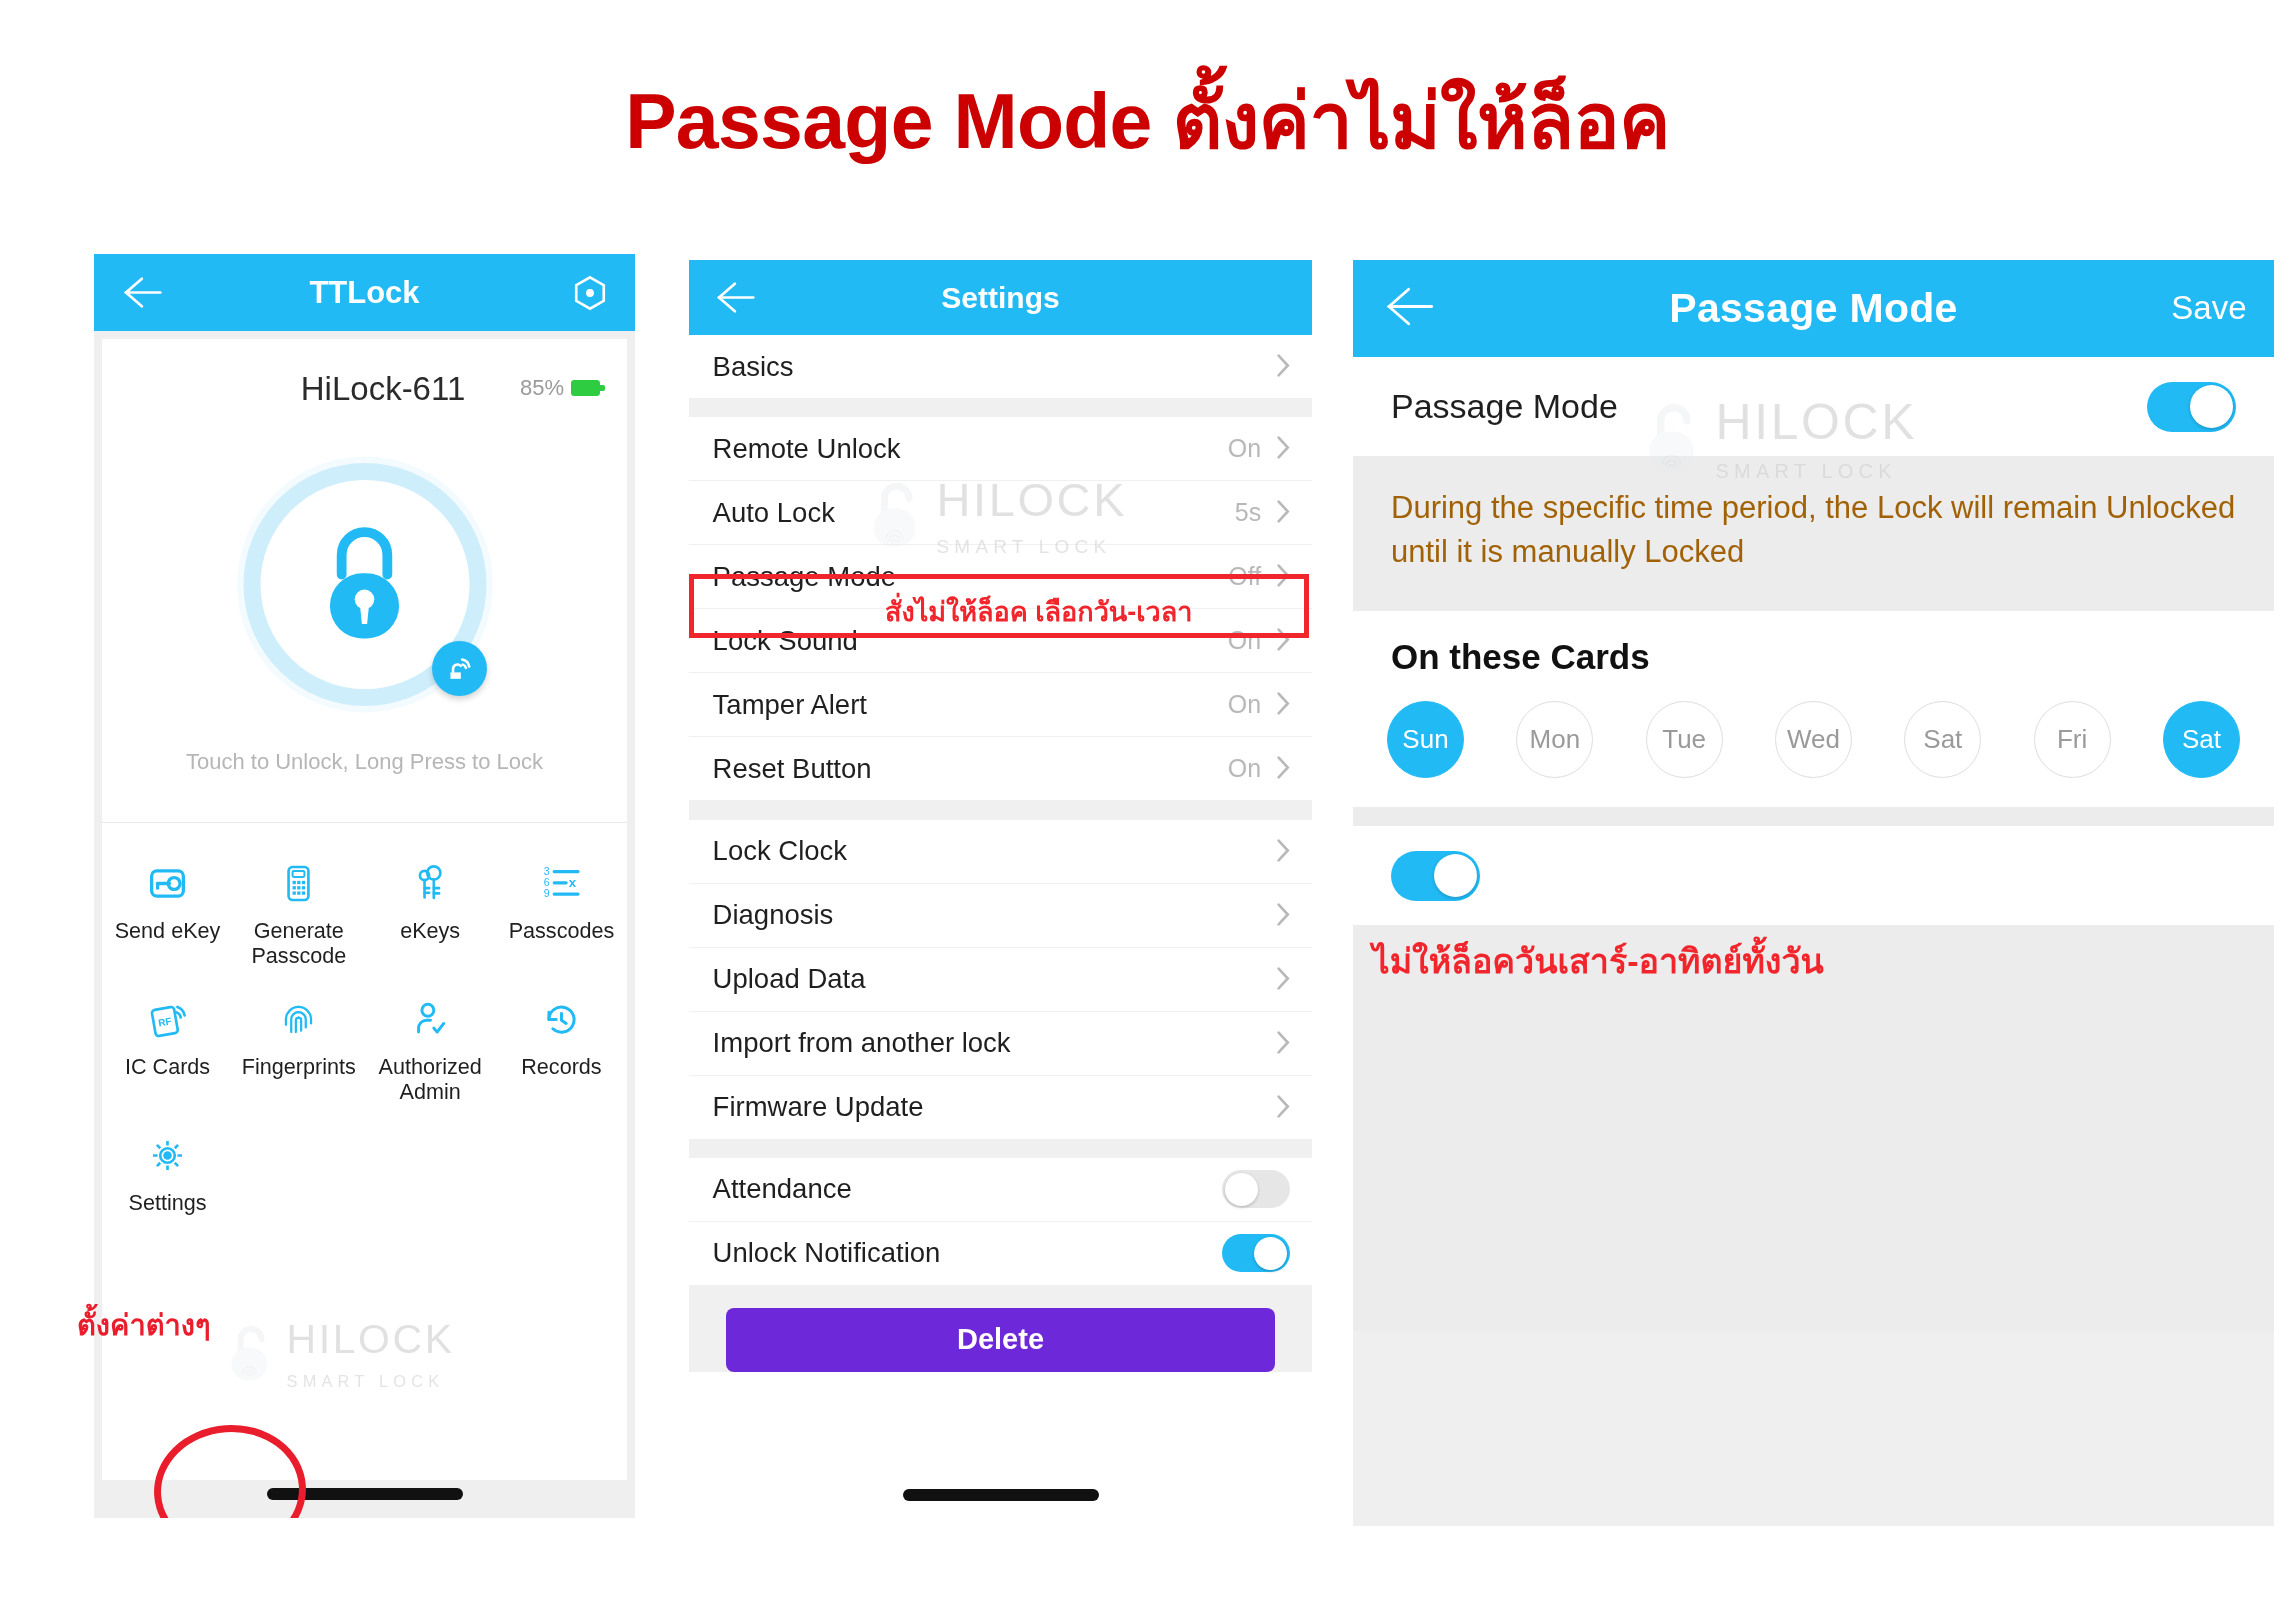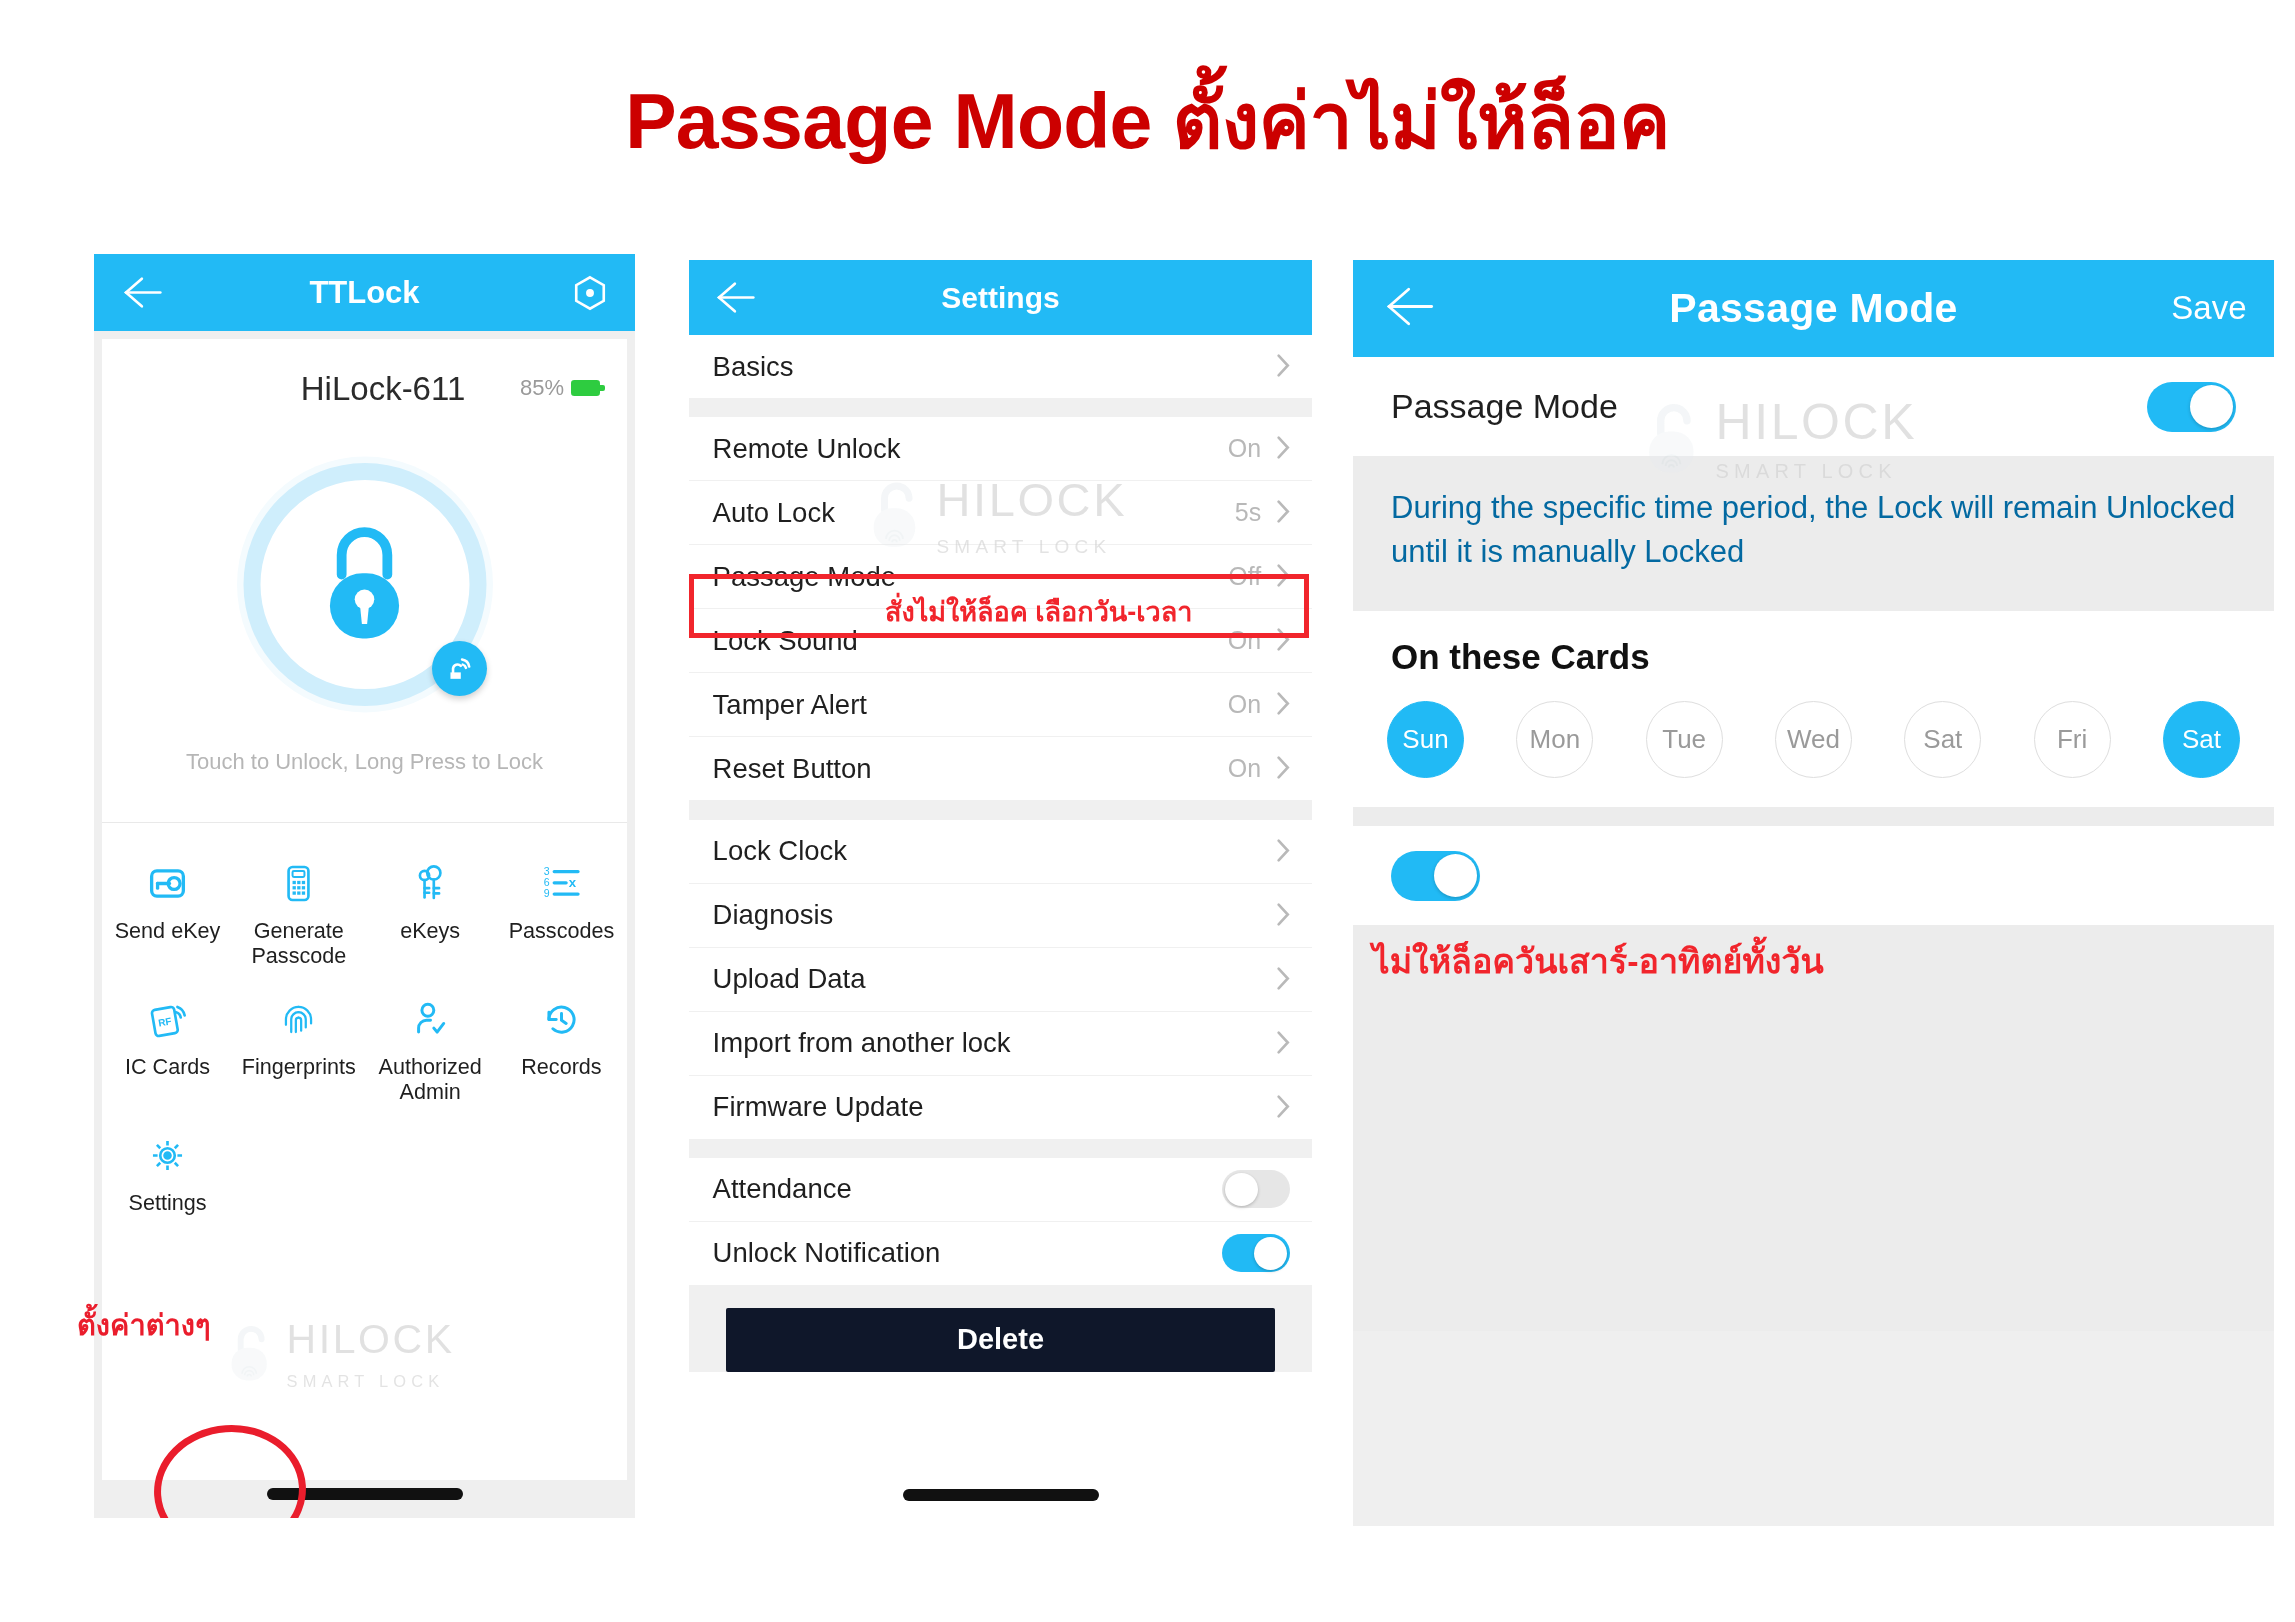--- a/index.html
+++ b/index.html
@@ -192,41 +192,41 @@
   .toggle .knob {
     position: absolute; top: 2.6px; width: 33px; height: 33px;
     border-radius: 50%; background: #ffffff;
     box-shadow: 0 1.3px 3.3px rgba(0,0,0,.22);
   }
   .toggle.on  .knob { right: 2.6px; }
   .toggle.off .knob { left: 2.6px; }
 
   .delete-zone { background: #f0f0f0; padding: 22px 37px 0 37px; }
   .delete-btn {
-    width: 100%; height: 64px; border: 0; border-radius: 2px;
-    background: #0f172a; color: #ffffff; font-size: 29px; font-weight: 700;
+    width: 100%; height: 64px; border: 0; border-radius: 8px;
+    background: #6d28d9; color: #ffffff; font-size: 29px; font-weight: 700;
     font-family: "Liberation Sans", sans-serif; cursor: pointer;
   }
 
   
   .p3-body { position: relative; height: calc(100% - 97px); background: #efefef; }
   .p3-row-white {
     position: relative; background: #ffffff;
     display: flex; align-items: center;
     padding: 0 38px; height: 99px;
   }
   .p3-row-label { font-size: 34px; color: #1f1f1f; flex: 1; }
   .toggle-lg { width: 89px; height: 50px; border-radius: 25px; position: relative; flex:0 0 auto; }
   .toggle-lg.on { background: #21BAF5; }
   .toggle-lg .knob { position:absolute; top:3.3px; right:3.3px; width:43px; height:43px; border-radius:50%; background:#fff; box-shadow:0 1.3px 3.9px rgba(0,0,0,.2); }
 
   .p3-desc {
     background: #ececec; padding: 30px 38px 37px 38px;
   }
-  .p3-desc-text { font-size: 31px; color: #0369a1; line-height: 1.42; }
+  .p3-desc-text { font-size: 31px; color: #a16207; line-height: 1.42; }
 
   .p3-section-title {
     background: #ffffff; padding: 26px 38px 6.5px 38px;
     font-size: 35px; font-weight: 700; color: #111111;
   }
   .days-row {
     background: #ffffff; display: flex; align-items: center;
     justify-content: space-between; padding: 17px 34px 29px 34px;
   }
   .day {

